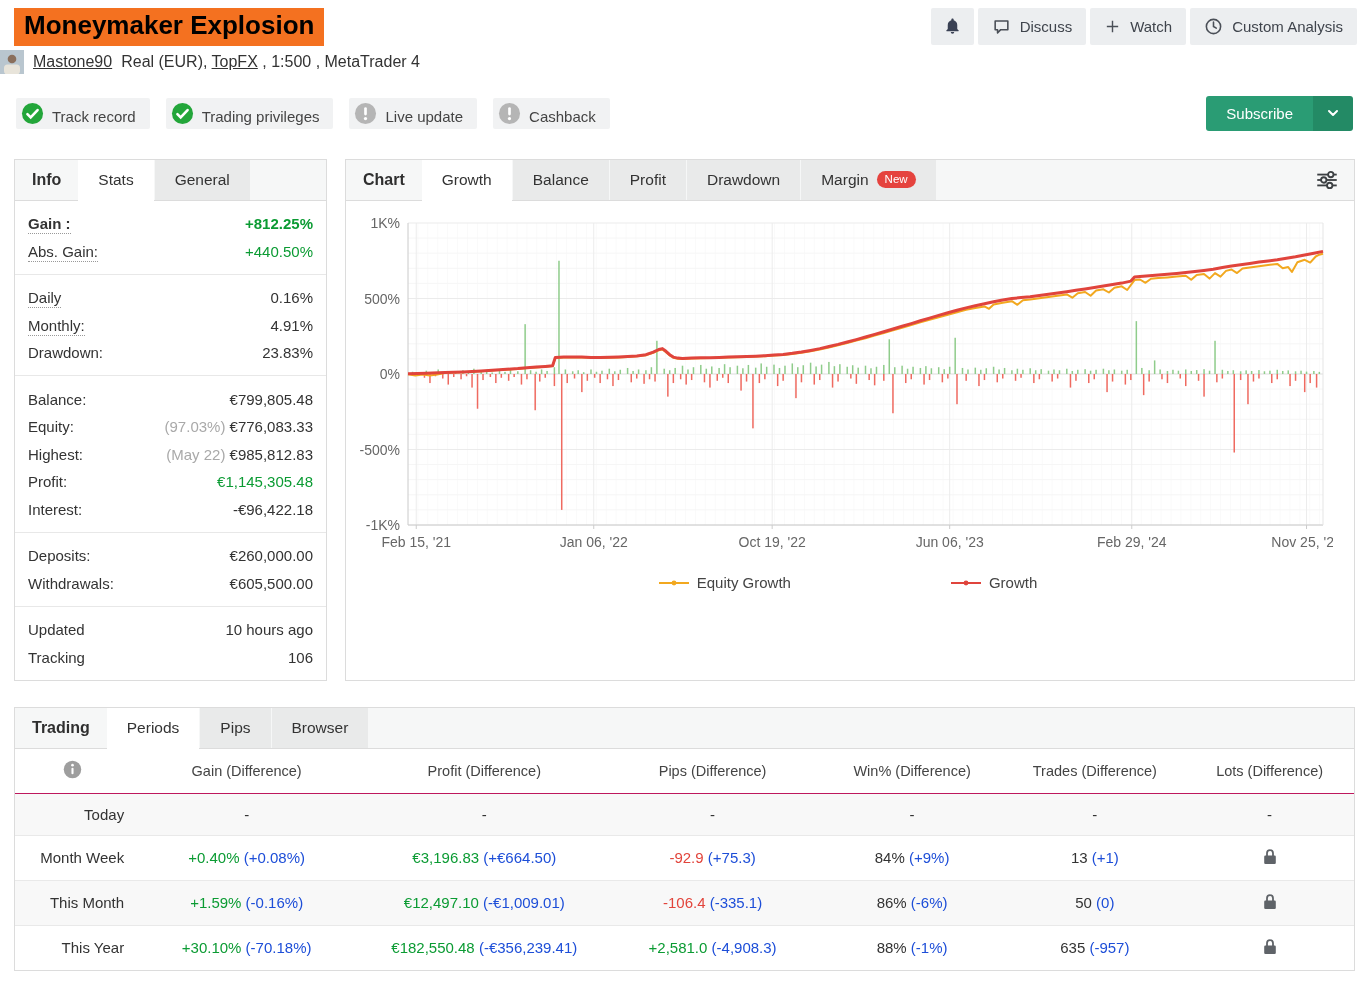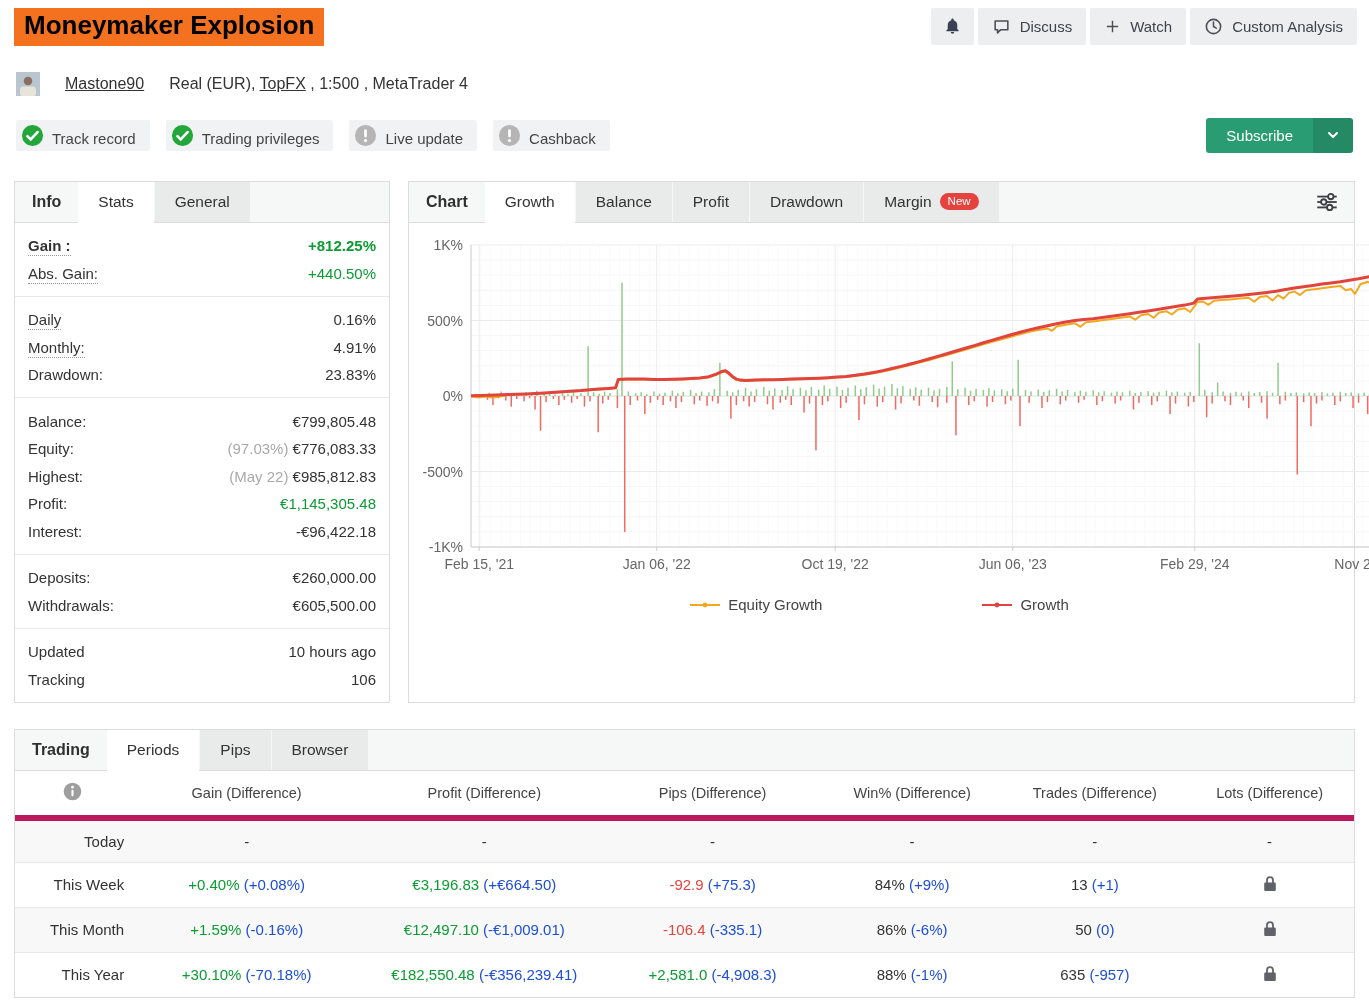--- a/index.html
+++ b/index.html
@@ -9,36 +9,36 @@
   
   .topbar { display:flex; justify-content:space-between; align-items:flex-start; padding:8px 12px 0 14px; }
   .page-title { background:#f47120; color:#000000; font-weight:bold; font-size:26px; padding:3px 10px 5px; line-height:1.15; }
   .top-actions { display:flex; gap:4px; }
   .btn { background:#eceef0; border:none; color:#3f444c; font-size:15px; padding:0 14px; height:37px;
          display:flex; align-items:center; gap:9px; cursor:pointer; border-radius:2px; }
   .btn svg { display:block; }
   .icon-only { padding:0 12px; }
 
   
-  .userrow { display:flex; align-items:center; gap:25px; padding:0 16px; margin-top:26px; font-size:16px; }
+  .userrow { display:flex; align-items:center; gap:9px; padding:0 0; margin-top:4px; font-size:16px; }
   .userrow a { color:#333; text-decoration:underline; cursor:pointer; }
   .avatar { width:24px; height:24px; display:block; }
 
   
   .badgerow { display:flex; align-items:center; gap:16px; padding:0 16px; margin-top:22px; }
   .badge { display:flex; align-items:flex-end; gap:8px; background:#f1f2f3; padding:4px 14px 4px 5px;
            font-size:15px; color:#444; border-radius:2px; }
   .subscribe-wrap { margin-left:auto; display:flex; cursor:pointer; }
   .subscribe-main { background:#2a9c74; color:#fff; font-size:15px; padding:9px 20px; border-radius:3px 0 0 3px; }
   .subscribe-caret { background:#238a65; padding:9px 12px; border-radius:0 3px 3px 0; display:flex; align-items:center; }
 
   
   .main-row { display:flex; gap:18px; padding:0 14px; margin-top:28px; align-items:stretch; }
   .card { border:1px solid #dcdcdc; background:#fff; }
-  .stats-card { width:376px; flex:none; }
+  .stats-card { width:313px; flex:none; }
   .chart-card { flex:1; min-width:0; }
   .card-header { background:#f6f7f7; border-bottom:1px solid #dcdcdc; display:flex; align-items:stretch; height:41px; }
   .group-label { font-weight:bold; font-size:16px; color:#2f2f2f; padding:0 17px; display:flex; align-items:center; }
   .tab { font-size:15.5px; color:#333; padding:0 20px; display:flex; align-items:center; gap:8px;
          background:#e9eaea; margin-right:1px; cursor:pointer; }
   .tab.active { background:#fff; margin-bottom:-1px; border-bottom:1px solid #fff; }
   .new-pill { background:#e5433e; color:#fff; font-size:11.5px; padding:2px 8px 3px; border-radius:9px; }
   .header-right { margin-left:auto; display:flex; align-items:center; padding-right:14px; }
 
   
@@ -55,21 +55,21 @@
 
   
   .chart-body { padding:12px 8px 0 4px; }
   .legend { display:flex; justify-content:center; gap:160px; padding:10px 0 16px; font-size:15px; color:#444; align-items:center; }
   .legend-item { display:flex; align-items:center; gap:8px; cursor:pointer; }
 
   
   .bottom-card { margin:26px 14px 0; }
   table.periods { width:100%; border-collapse:collapse; table-layout:fixed; }
   table.periods th { font-weight:normal; color:#444; font-size:14.5px; padding:10px 6px; text-align:center;
-                     border-bottom:6px solid #be185d; background:#fff; }
+                     border-bottom:1px solid #be185d; background:#fff; }
   table.periods th:first-child { width:8.6%; }
   table.periods th:nth-child(2) { width:17.4%; }
   table.periods th:nth-child(3) { width:18.1%; }
   table.periods th:nth-child(4) { width:16%; }
   table.periods th:nth-child(5) { width:13.8%; }
   table.periods th:nth-child(6) { width:13.5%; }
   table.periods th:nth-child(7) { width:12.6%; }
   table.periods td { text-align:center; padding:12px 6px; font-size:15px; color:#333; }
   table.periods tbody tr { border-top:1px solid #e9e9e9; }
   table.periods tbody tr:nth-child(odd) { background:#f8f8f8; }
@@ -756,21 +756,21 @@
         <tr>
           <td class="rowlabel">Today</td>
           <td><span>-</span></td>
           <td><span>-</span></td>
           <td><span>-</span></td>
           <td><span>-</span></td>
           <td><span>-</span></td>
           <td><span>-</span></td>
         </tr>
         <tr>
-          <td class="rowlabel">This Week</td>
+          <td class="rowlabel">Month Week</td>
           <td><span class="pos">+0.40%</span><span class="diff"> (+0.08%)</span></td>
           <td><span class="pos">€3,196.83</span><span class="diff"> (+€664.50)</span></td>
           <td><span class="neg">-92.9</span><span class="diff"> (+75.3)</span></td>
           <td><span>84%</span><span class="diff"> (+9%)</span></td>
           <td><span>13</span><span class="diff"> (+1)</span></td>
           <td><span><svg viewBox="0 0 14 17" width="14" height="17">
                 <path d="M4 8V5.2a3 3 0 0 1 6 0V8" stroke="#5f6368" stroke-width="1.8" fill="none"></path>
                 <rect x="1.2" y="7.5" width="11.6" height="8.5" rx="1.2" fill="#5f6368"></rect>
               </svg></span></td>
         </tr>

